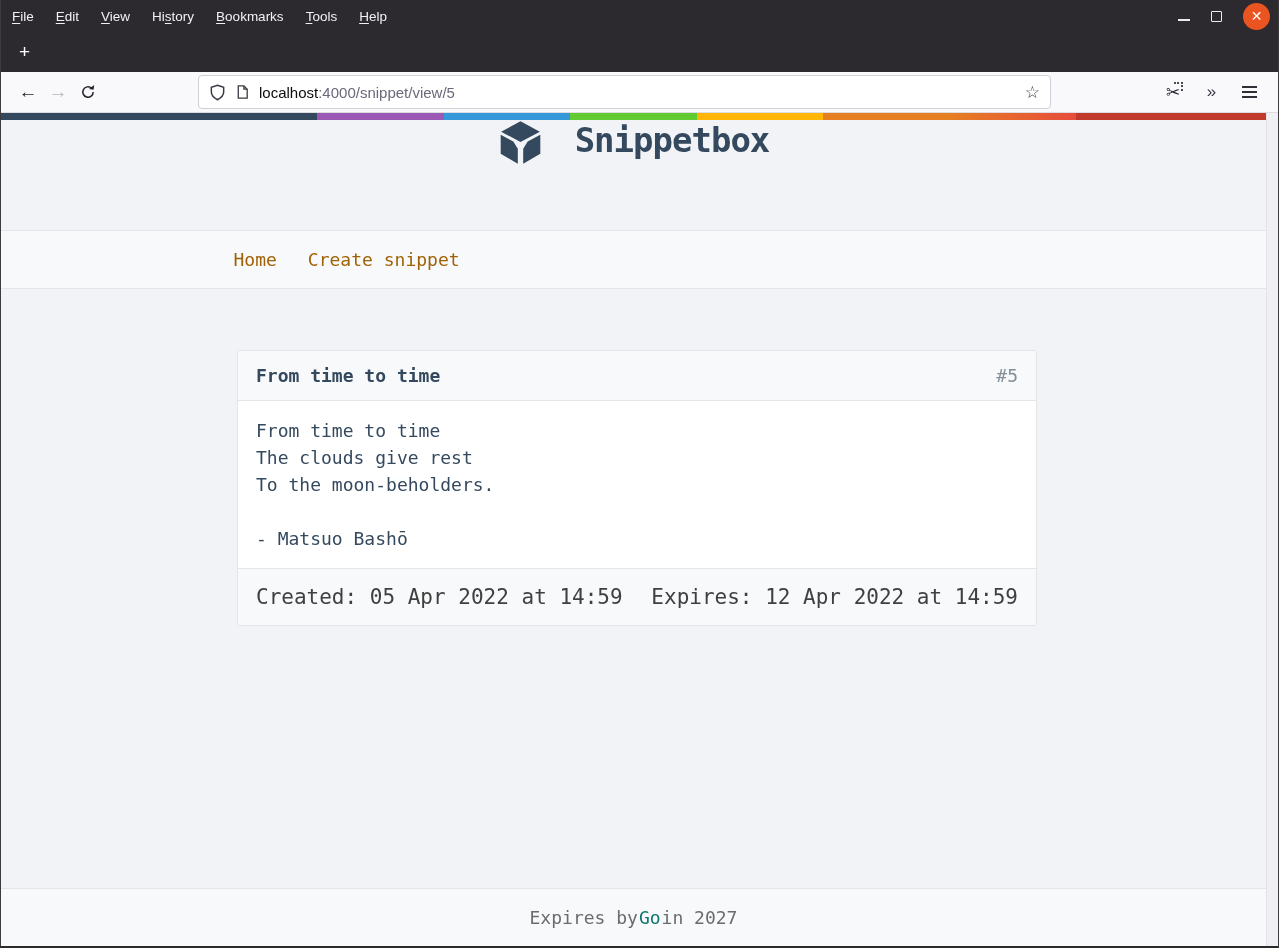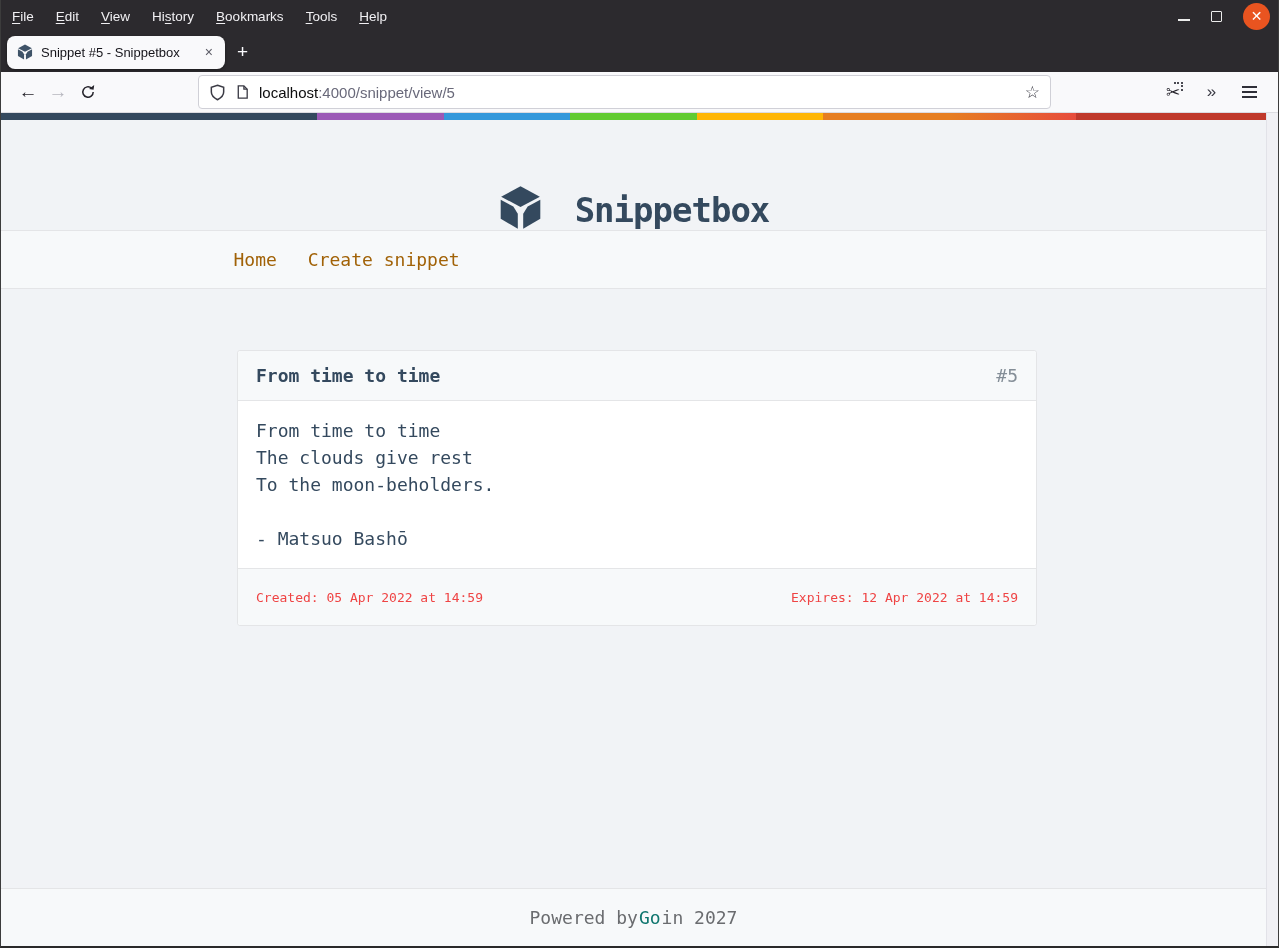--- a/index.html
+++ b/index.html
@@ -50,40 +50,40 @@
 
   
   .viewport { flex:1; display:flex; background:#f1f3f6; min-height:0; }
   .page { flex:1; display:flex; flex-direction:column; font-family:"DejaVu Sans Mono","Liberation Mono",monospace;
           color:#34495e; min-width:0; }
   .rainbow { height:7px; flex:none;
     background:linear-gradient(to right,#34495e,#34495e 25%,#9b59b6 25%,#9b59b6 35%,#3498db 35%,#3498db 45%,
       #62cb31 45%,#62cb31 55%,#ffb606 55%,#ffb606 65%,#e67e22 65%,#e67e22 75%,#e74c3c 85%,#c0392b 85%); }
   .scrollbar-track { width:12px; flex:none; background:#f0f0f4; border-left:1px solid #e2e2e8; }
 
-  .site-header { height:110px; flex:none; display:flex; align-items:flex-end; justify-content:center; gap:32px; }
+  .site-header { height:110px; flex:none; display:flex; align-items:flex-start; justify-content:center; gap:32px; }
   .logo-svg { width:45px; height:45px; }
   .site-title { font-size:34px; font-weight:bold; color:#34495e; letter-spacing:-1px;
                 font-family:"DejaVu Sans Mono","Liberation Mono",monospace; }
 
   .site-nav { height:59px; flex:none; background:#f7f9fa; border-top:1px solid #e4e5e7; border-bottom:1px solid #e4e5e7;
               display:flex; align-items:center; }
   .nav-inner { width:800px; margin:0 auto; display:flex; gap:31px; }
   .nav-link { color:#a16207; font-size:18px; text-decoration:none; cursor:pointer; }
 
   .main { flex:1; padding-top:61px; min-height:0;margin-left:7px; }
   .snippet-card { width:800px; margin:0 auto; background:#ffffff; border:1px solid #e4e5e7; border-radius:3px; }
   .snippet-head { height:49px; background:#f7f9fa; display:flex; align-items:center; justify-content:space-between;
                   padding:0 18px; border-radius:3px 3px 0 0; }
   .snippet-title { font-weight:bold; font-size:18px; color:#34495e; }
   .snippet-id { font-size:18px; color:#848e97; }
   .snippet-body { border-top:1px solid #e4e5e7; border-bottom:1px solid #e4e5e7; padding:16px 18px;
                   font-family:inherit; font-size:18px; line-height:27px; color:#34495e; white-space:pre; }
   .snippet-meta { height:56px; background:#f7f9fa; display:flex; align-items:center; justify-content:space-between;
-                  padding:0 18px; font-size:13px; color:#ef4444; border-radius:0 0 3px 3px; }
+                  padding:0 18px; font-size:21px; color:#404040; border-radius:0 0 3px 3px; }
 
   .site-footer { height:58px; flex:none; background:#f7f9fa; border-top:1px solid #e4e5e7;
                  display:flex; align-items:center; justify-content:center; font-size:18px; color:#6a6c6f; }
   .footer-link { color:#0f766e; text-decoration:none; cursor:pointer; margin:0 1px; }
 </style>
 </head>
 <body>
 
 <div class="window">
 
@@ -100,31 +100,20 @@
     <div class="win-controls">
       <div class="btn-min"></div>
       <div class="btn-max"></div>
       <div class="btn-close">
           <span>✕</span>
         </div>
     </div>
   </div>
 
   <div class="tabbar">
-    <div class="tab">
-      <svg class="favicon" width="16" height="16" viewBox="0 0 100 100">
-        <g fill="#3f5368">
-          <polygon points="50,3 93,26 50,49 7,26"></polygon>
-          <polygon points="6,33 34,48 44,64 44,97 6,75"></polygon>
-          <polygon points="94,33 66,48 56,64 56,97 94,75"></polygon>
-        </g>
-      </svg>
-      <span class="tab-label">Snippet #5 - Snippetbox</span>
-      <span class="tab-close">×</span>
-    </div>
     <span class="new-tab">+</span>
   </div>
 
   <div class="toolbar">
     <div class="nav-btn">
         <span>←</span>
       </div>
     <div class="nav-btn disabled">
         <span>→</span>
       </div>
@@ -199,21 +188,21 @@
 
 - Matsuo Bashō</pre>
           <div class="snippet-meta">
             <time>Created: 05 Apr 2022 at 14:59</time>
             <time>Expires: 12 Apr 2022 at 14:59</time>
           </div>
         </div>
       </main>
 
       <footer class="site-footer">
-        <span>Powered by </span>
+        <span>Expires by </span>
         <a class="footer-link">Go</a>
         <span> in 2027</span>
       </footer>
     </div>
 
     <div class="scrollbar-track"></div>
   </div>
 
 </div>
 

